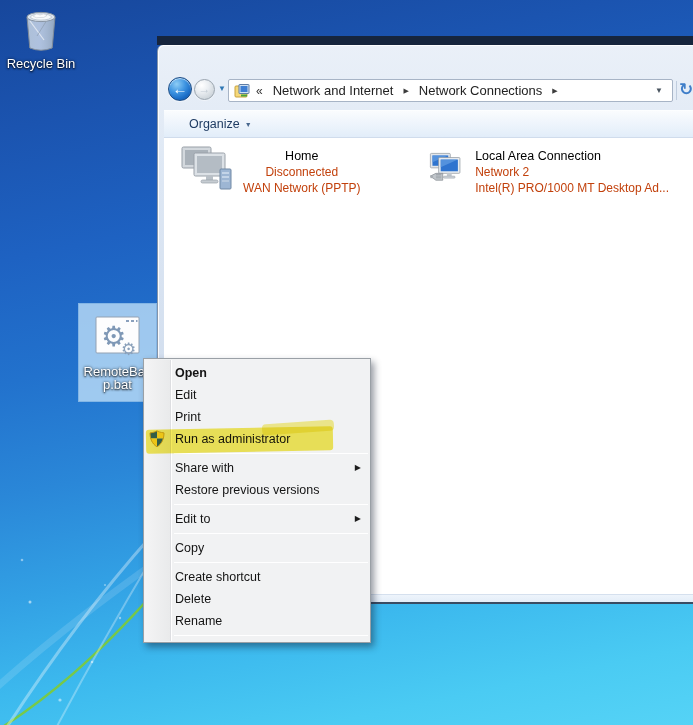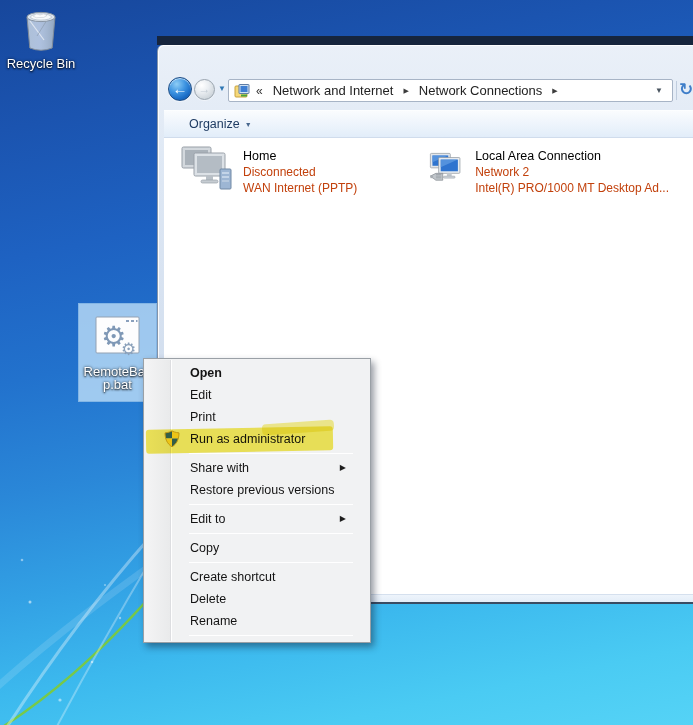--- a/index.html
+++ b/index.html
@@ -79,38 +79,38 @@
     border-bottom:1px solid #d0dcec;
   }
   #organize{
     position:absolute;left:19px;top:0;height:26px;line-height:26px;
     font-size:12.5px;color:#1f3c63;padding:0 6px;
   }
   #organize .dd{font-size:7px;color:#49688e;margin-left:5px;vertical-align:1px;}
 
   #content{position:absolute;left:7px;top:102px;right:0;height:456px;background:#fff;}
   .tile{position:absolute;top:6px;display:flex;gap:9px;width:240px;}
-  #tile-home{left:16px;}
+  #tile-home{left:16px;text-align:center;}
   #tile-lan{left:265px;}
   .tile-text{padding-top:4px;}
   .tile-title{font-size:12.5px;color:#000;line-height:16px;white-space:nowrap;}
   .tile-sub{font-size:12px;color:#c2410c;line-height:16px;white-space:nowrap;}
 
   #statusbar{
     position:absolute;left:1px;top:558px;right:0;height:9px;
     background:linear-gradient(180deg,#eef4fb,#e2ecf7);
     border-top:1px solid #d5e0ee;
   }
 
   
   #ctxmenu{
     position:absolute;left:143px;top:358px;width:228px;
     background:#f1f2f3;border:1px solid #9aa0a6;
     box-shadow:3px 4px 7px rgba(15,25,45,.45);
-    padding:3px 15px;
+    padding:3px 0;
   }
   #ctx-gutter{
     position:absolute;left:1px;top:1px;bottom:1px;width:26px;
     background:linear-gradient(90deg,#f4f4f5,#e9eaeb);
     border-right:1px solid #dddee1;
     box-shadow:1px 0 0 #fff;
   }
   .menu-item{
     position:relative;height:22px;line-height:22px;
     padding-left:31px;font-size:12.5px;color:#141414;white-space:nowrap;
@@ -214,21 +214,21 @@
           <rect x="26" y="32" width="7" height="4" fill="#b9c0c7"></rect>
           <rect x="21" y="36" width="17" height="3" rx="1.5" fill="#c6ccd2" stroke="#9aa1a9" stroke-width="0.7"></rect>
           <rect x="40" y="25" width="11" height="20" rx="1" fill="#9db6d4" stroke="#7189a5"></rect>
           <rect x="42" y="28" width="7" height="2" fill="#c3d4e8"></rect>
           <rect x="42" y="32" width="7" height="2" fill="#c3d4e8"></rect>
           <rect x="42" y="36" width="7" height="2" fill="#b5c8de"></rect>
         </svg>
         <div class="tile-text">
           <div class="tile-title">Home</div>
           <div class="tile-sub">Disconnected</div>
-          <div class="tile-sub">WAN Internet (PPTP)</div>
+          <div class="tile-sub">WAN Network (PPTP)</div>
         </div>
       </div>
 
       <div class="tile" id="tile-lan">
         <svg width="54" height="47" viewBox="0 0 54 47">
           <rect x="2" y="3" width="29" height="21" rx="1.5" fill="#e2e6ea" stroke="#8d949c"></rect>
           <rect x="5" y="6" width="23" height="15" fill="#2f74cf"></rect>
           <path d="M5 6 L28 6 L5 16 Z" fill="#5e9ae0" opacity="0.8"></path>
           <rect x="14" y="9" width="31" height="23" rx="1.5" fill="#e8ecf0" stroke="#8d949c"></rect>
           <rect x="17" y="12" width="25" height="17" fill="#2f74cf"></rect>

